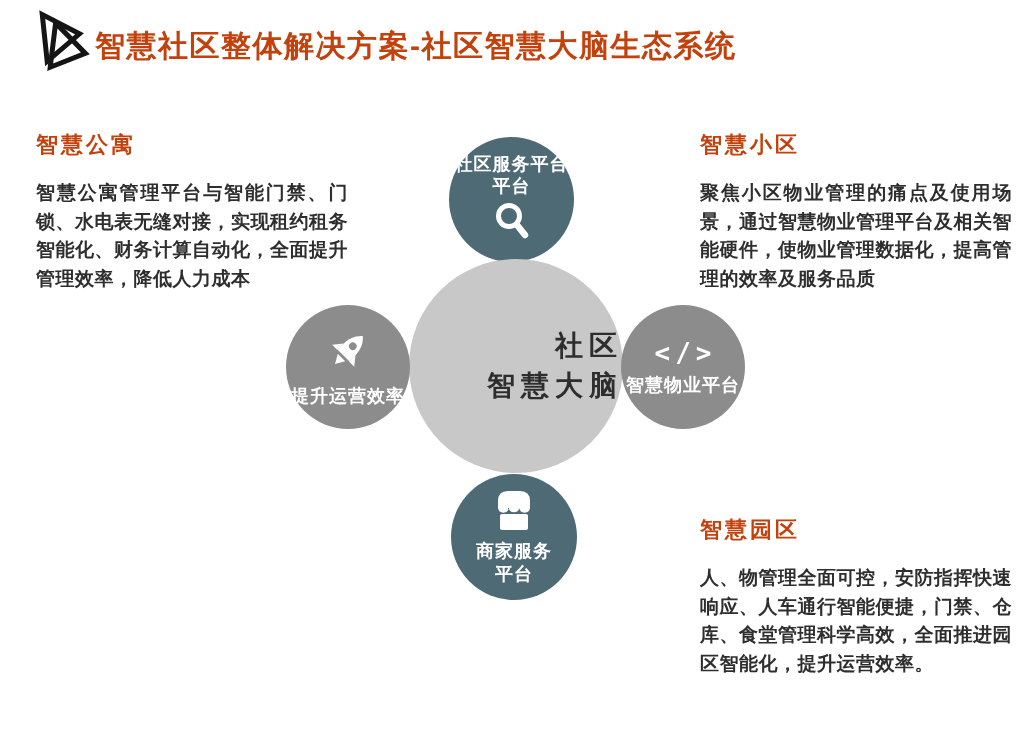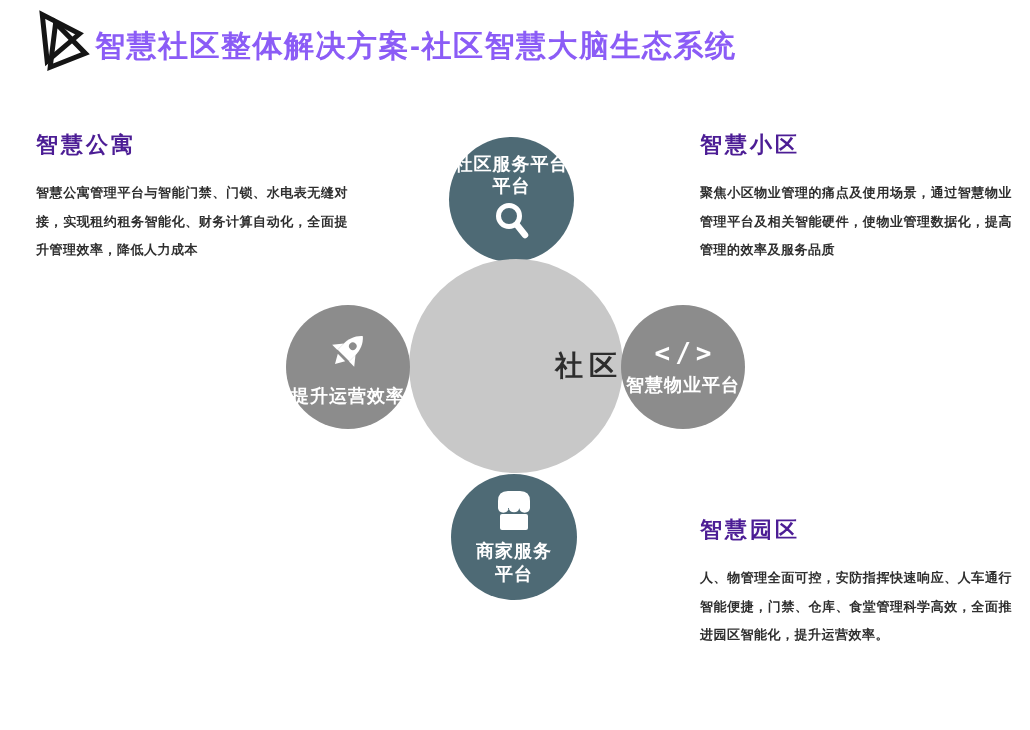--- a/index.html
+++ b/index.html
@@ -8,32 +8,32 @@
     width:1030px; height:730px; position:relative; overflow:hidden;
     font-family:"Liberation Sans","DejaVu Sans",sans-serif;
     -webkit-font-smoothing:antialiased;
   }
   .canvas { position:absolute; inset:0; width:1030px; height:730px; }
 
   
   .logo { position:absolute; left:33px; top:8px; width:58px; height:70px; }
   .page-title {
     position:absolute; left:95px; top:26px;
-    font-size:30px; font-weight:700; color:#8b5cf6; letter-spacing:1.5px;
+    font-size:30px; font-weight:700; color:#c2410c; letter-spacing:1.5px;
     white-space:nowrap;
   }
 
   
   .section { position:absolute; }
   .section h2 {
-    font-size:22px; font-weight:700; color:#4c1d95; letter-spacing:3px;
+    font-size:22px; font-weight:700; color:#c2410c; letter-spacing:3px;
     margin-bottom:19px;
   }
   .section p {
-    font-size:13px; font-weight:700; color:#2e2e2e; letter-spacing:0.5px;
+    font-size:19px; font-weight:700; color:#2e2e2e; letter-spacing:0.5px;
     line-height:28.5px; text-align:justify;
   }
   .sec-apartment { left:36px;  top:130px; width:312px; }
   .sec-community { left:700px; top:130px; width:312px; }
   .sec-tourism   { left:36px;  top:512px; width:292px; }
   .sec-park      { left:700px; top:515px; width:312px; }
 
   
   .circle {
     position:absolute; border-radius:50%;
@@ -105,20 +105,21 @@
     <span class="icon-wrap">
       <svg width="40" height="42" viewBox="0 0 40 42" aria-hidden="true">
         <circle cx="17" cy="15" r="10.5" fill="none" stroke="#ffffff" stroke-width="5"></circle>
         <line x1="25" y1="24" x2="33" y2="34" stroke="#ffffff" stroke-width="6.5" stroke-linecap="round"></line>
       </svg>
     </span>
   </div>
 
   <div class="circle hub">
     <div class="hub-line">社区</div>
+    <div class="hub-line">智慧大脑</div>
   </div>
 
   <div class="circle node node-left">
     <span class="icon-wrap">
       <svg width="52" height="50" viewBox="0 0 26 25" aria-hidden="true">
         <g transform="rotate(45 13 12)">
           <path d="M13 1.5 C15.9 4 17.1 7.6 17.1 11 L17.1 15.2 L8.9 15.2 L8.9 11 C8.9 7.6 10.1 4 13 1.5 Z" fill="#ffffff"></path>
           <circle cx="13" cy="8.6" r="1.9" fill="#8c8c8c"></circle>
           <path d="M8.9 10.8 L5.2 15.4 L8.9 15.4 Z" fill="#ffffff"></path>
           <path d="M17.1 10.8 L20.8 15.4 L17.1 15.4 Z" fill="#ffffff"></path>

